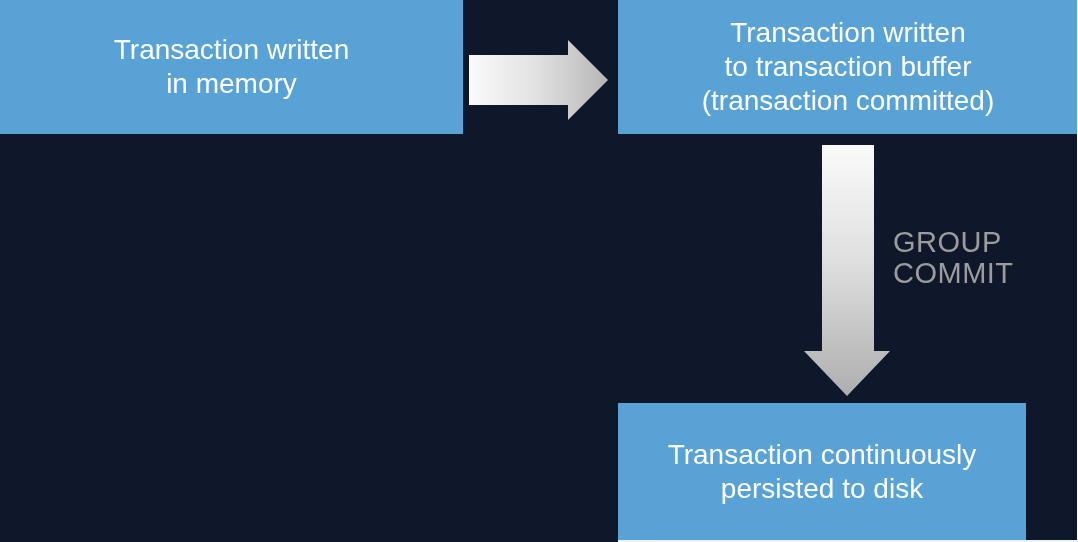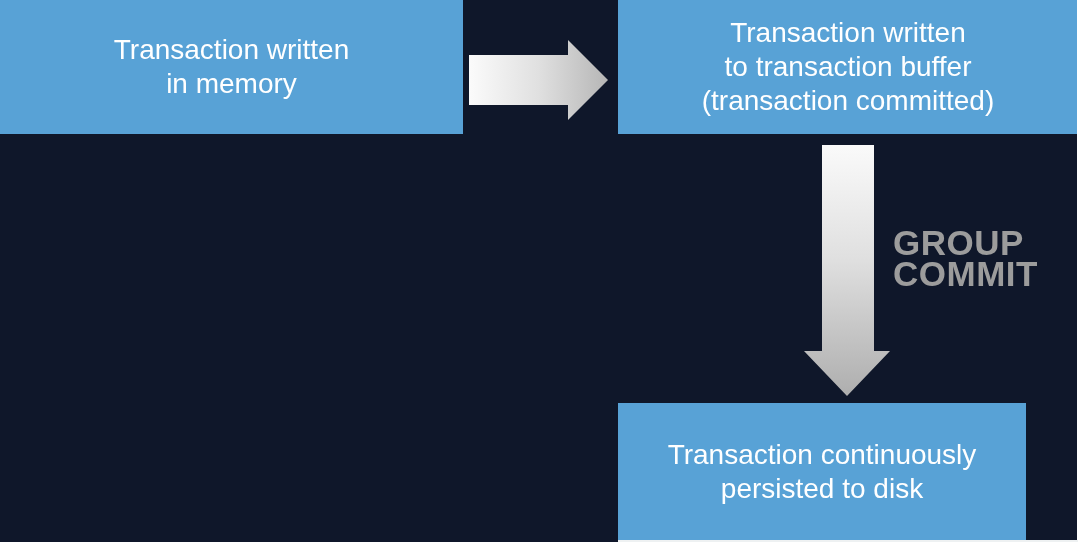--- a/index.html
+++ b/index.html
@@ -34,22 +34,22 @@
 
   .arrow { position: absolute; display: block; }
   .arrow-right { left: 469px; top: 40px; }
   .arrow-down  { left: 804px; top: 145px; }
 
   .group-commit-label {
     position: absolute;
     left: 893px;
     top: 227px;
     color: #9c9c9c;
-    font-size: 35px;
-    font-weight: bold;
+    font-size: 29px;
+    font-weight: normal;
     line-height: 31px;
     letter-spacing: 0.5px;
     white-space: pre-line;
   }
 
   
   .edge-right {
     position: absolute;
     right: 0; top: 0;
     width: 1px; height: 542px;

